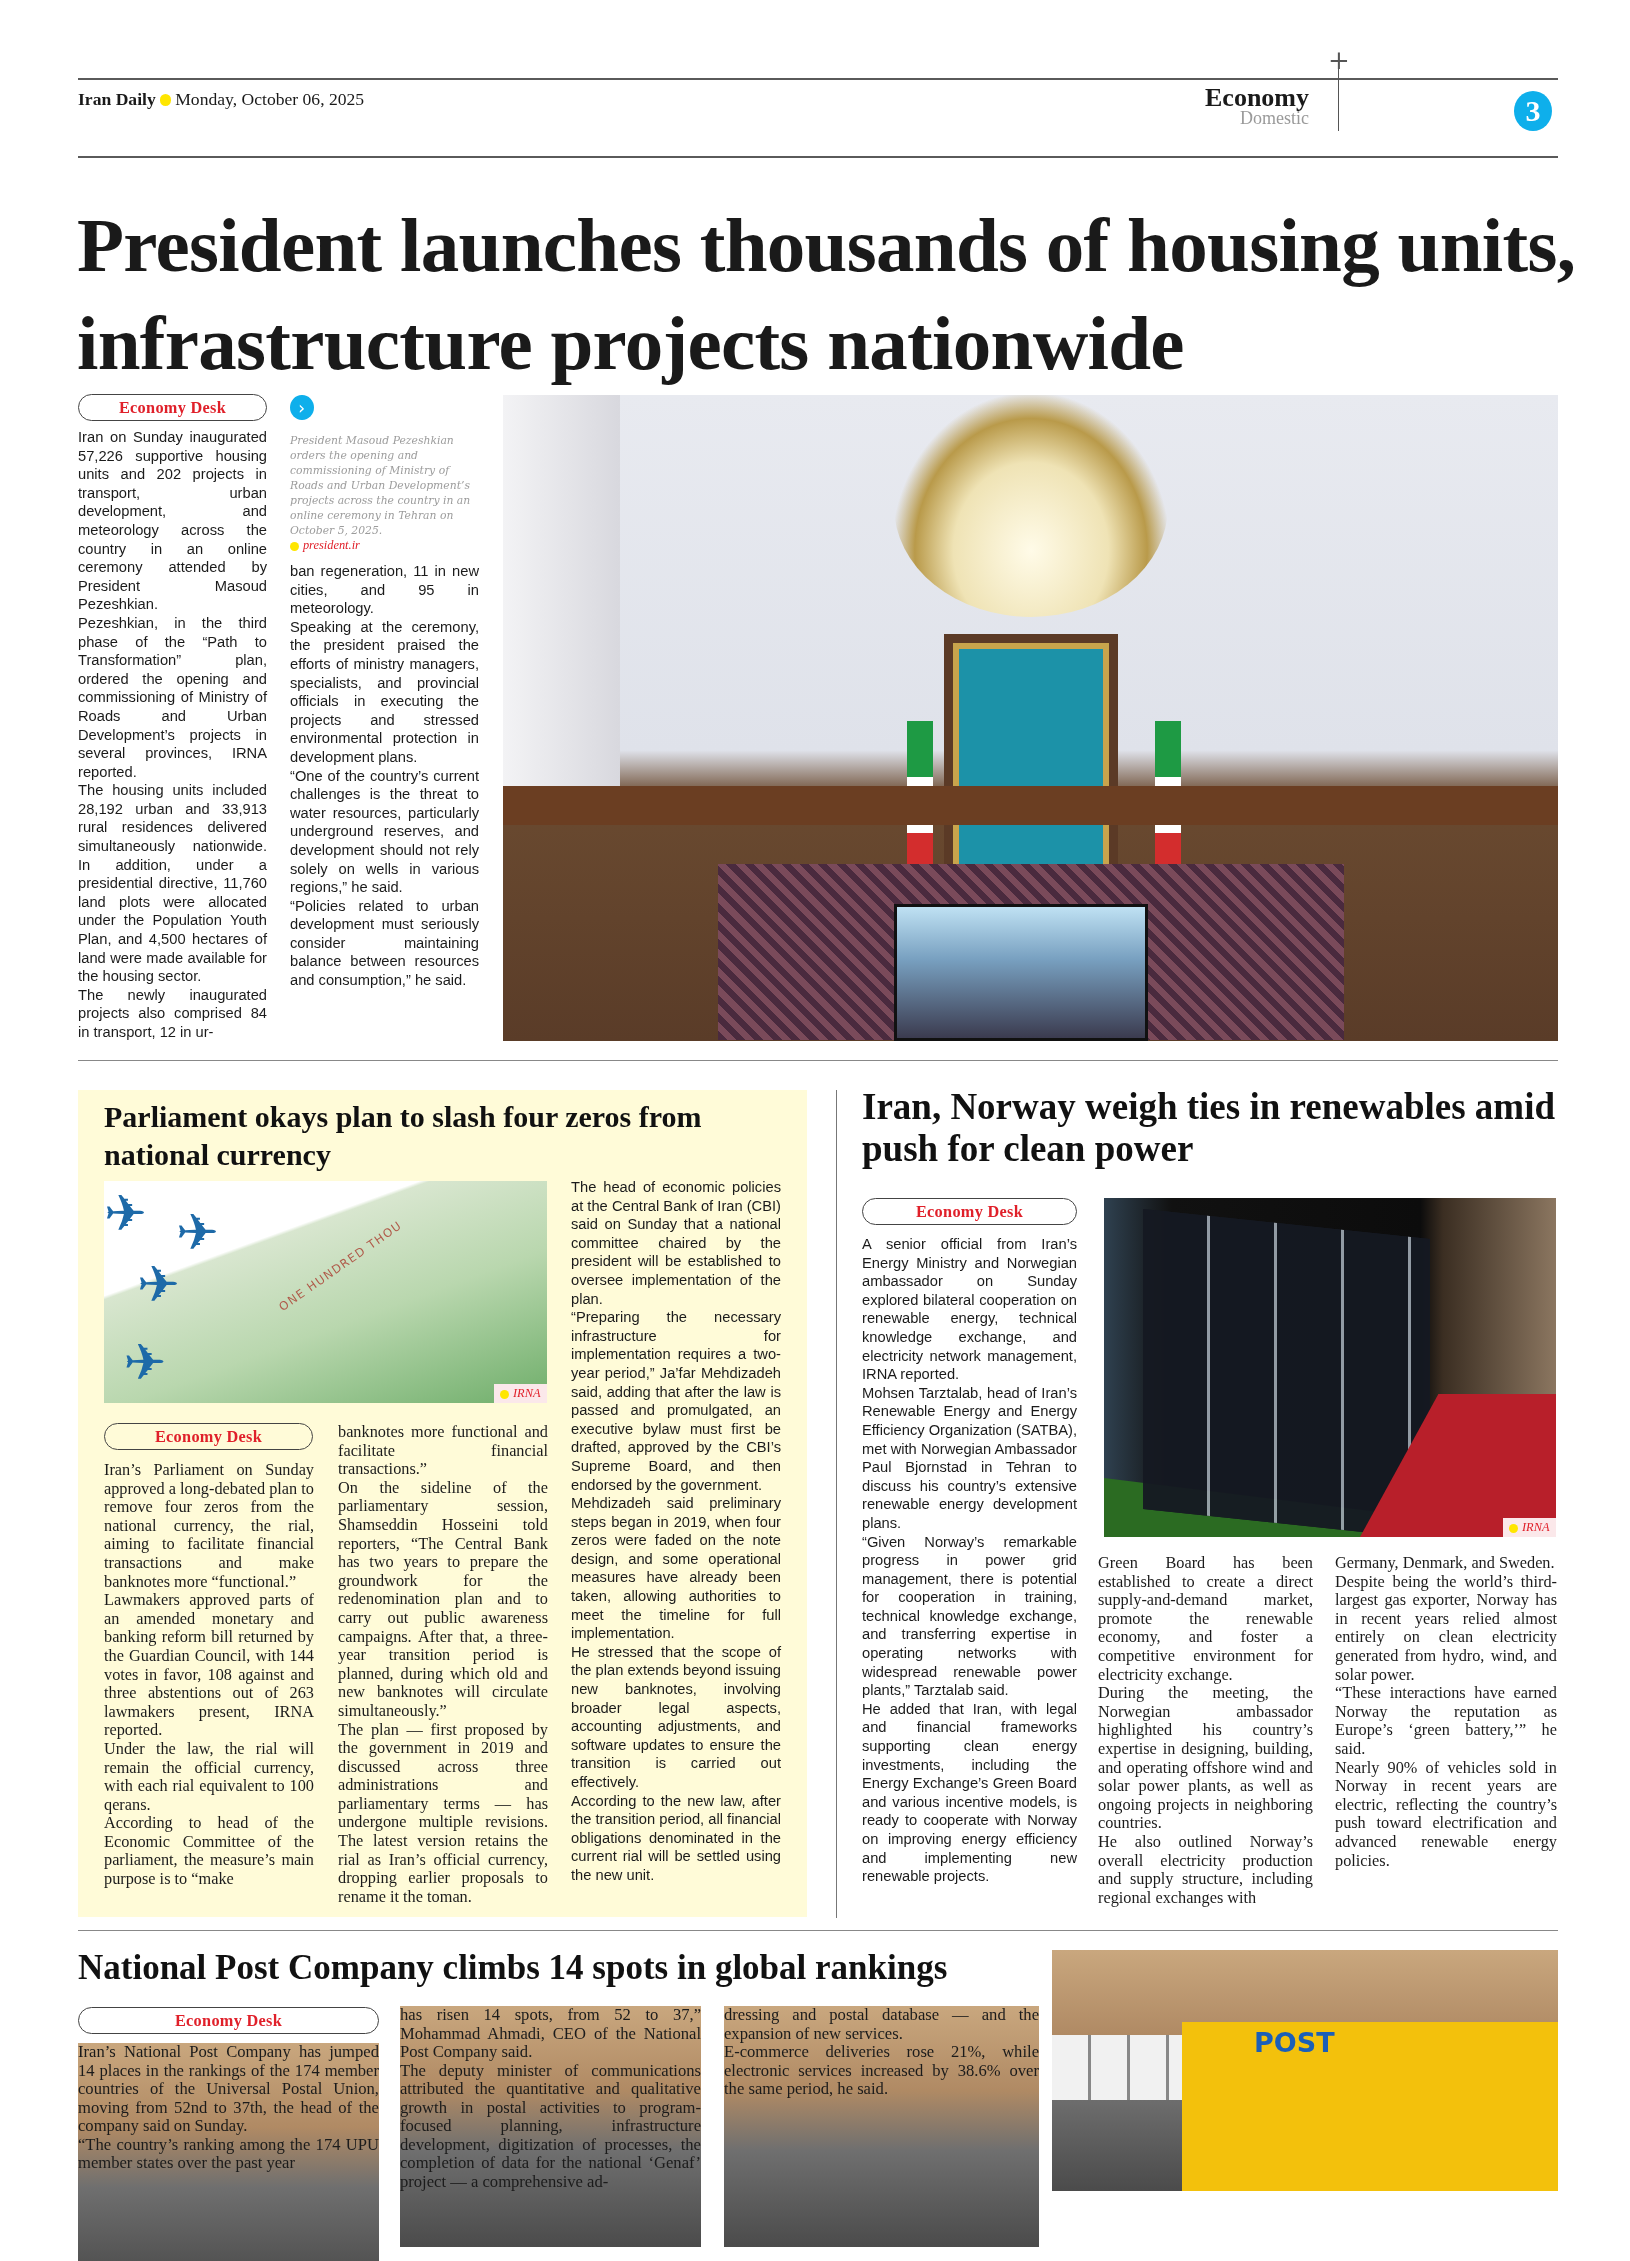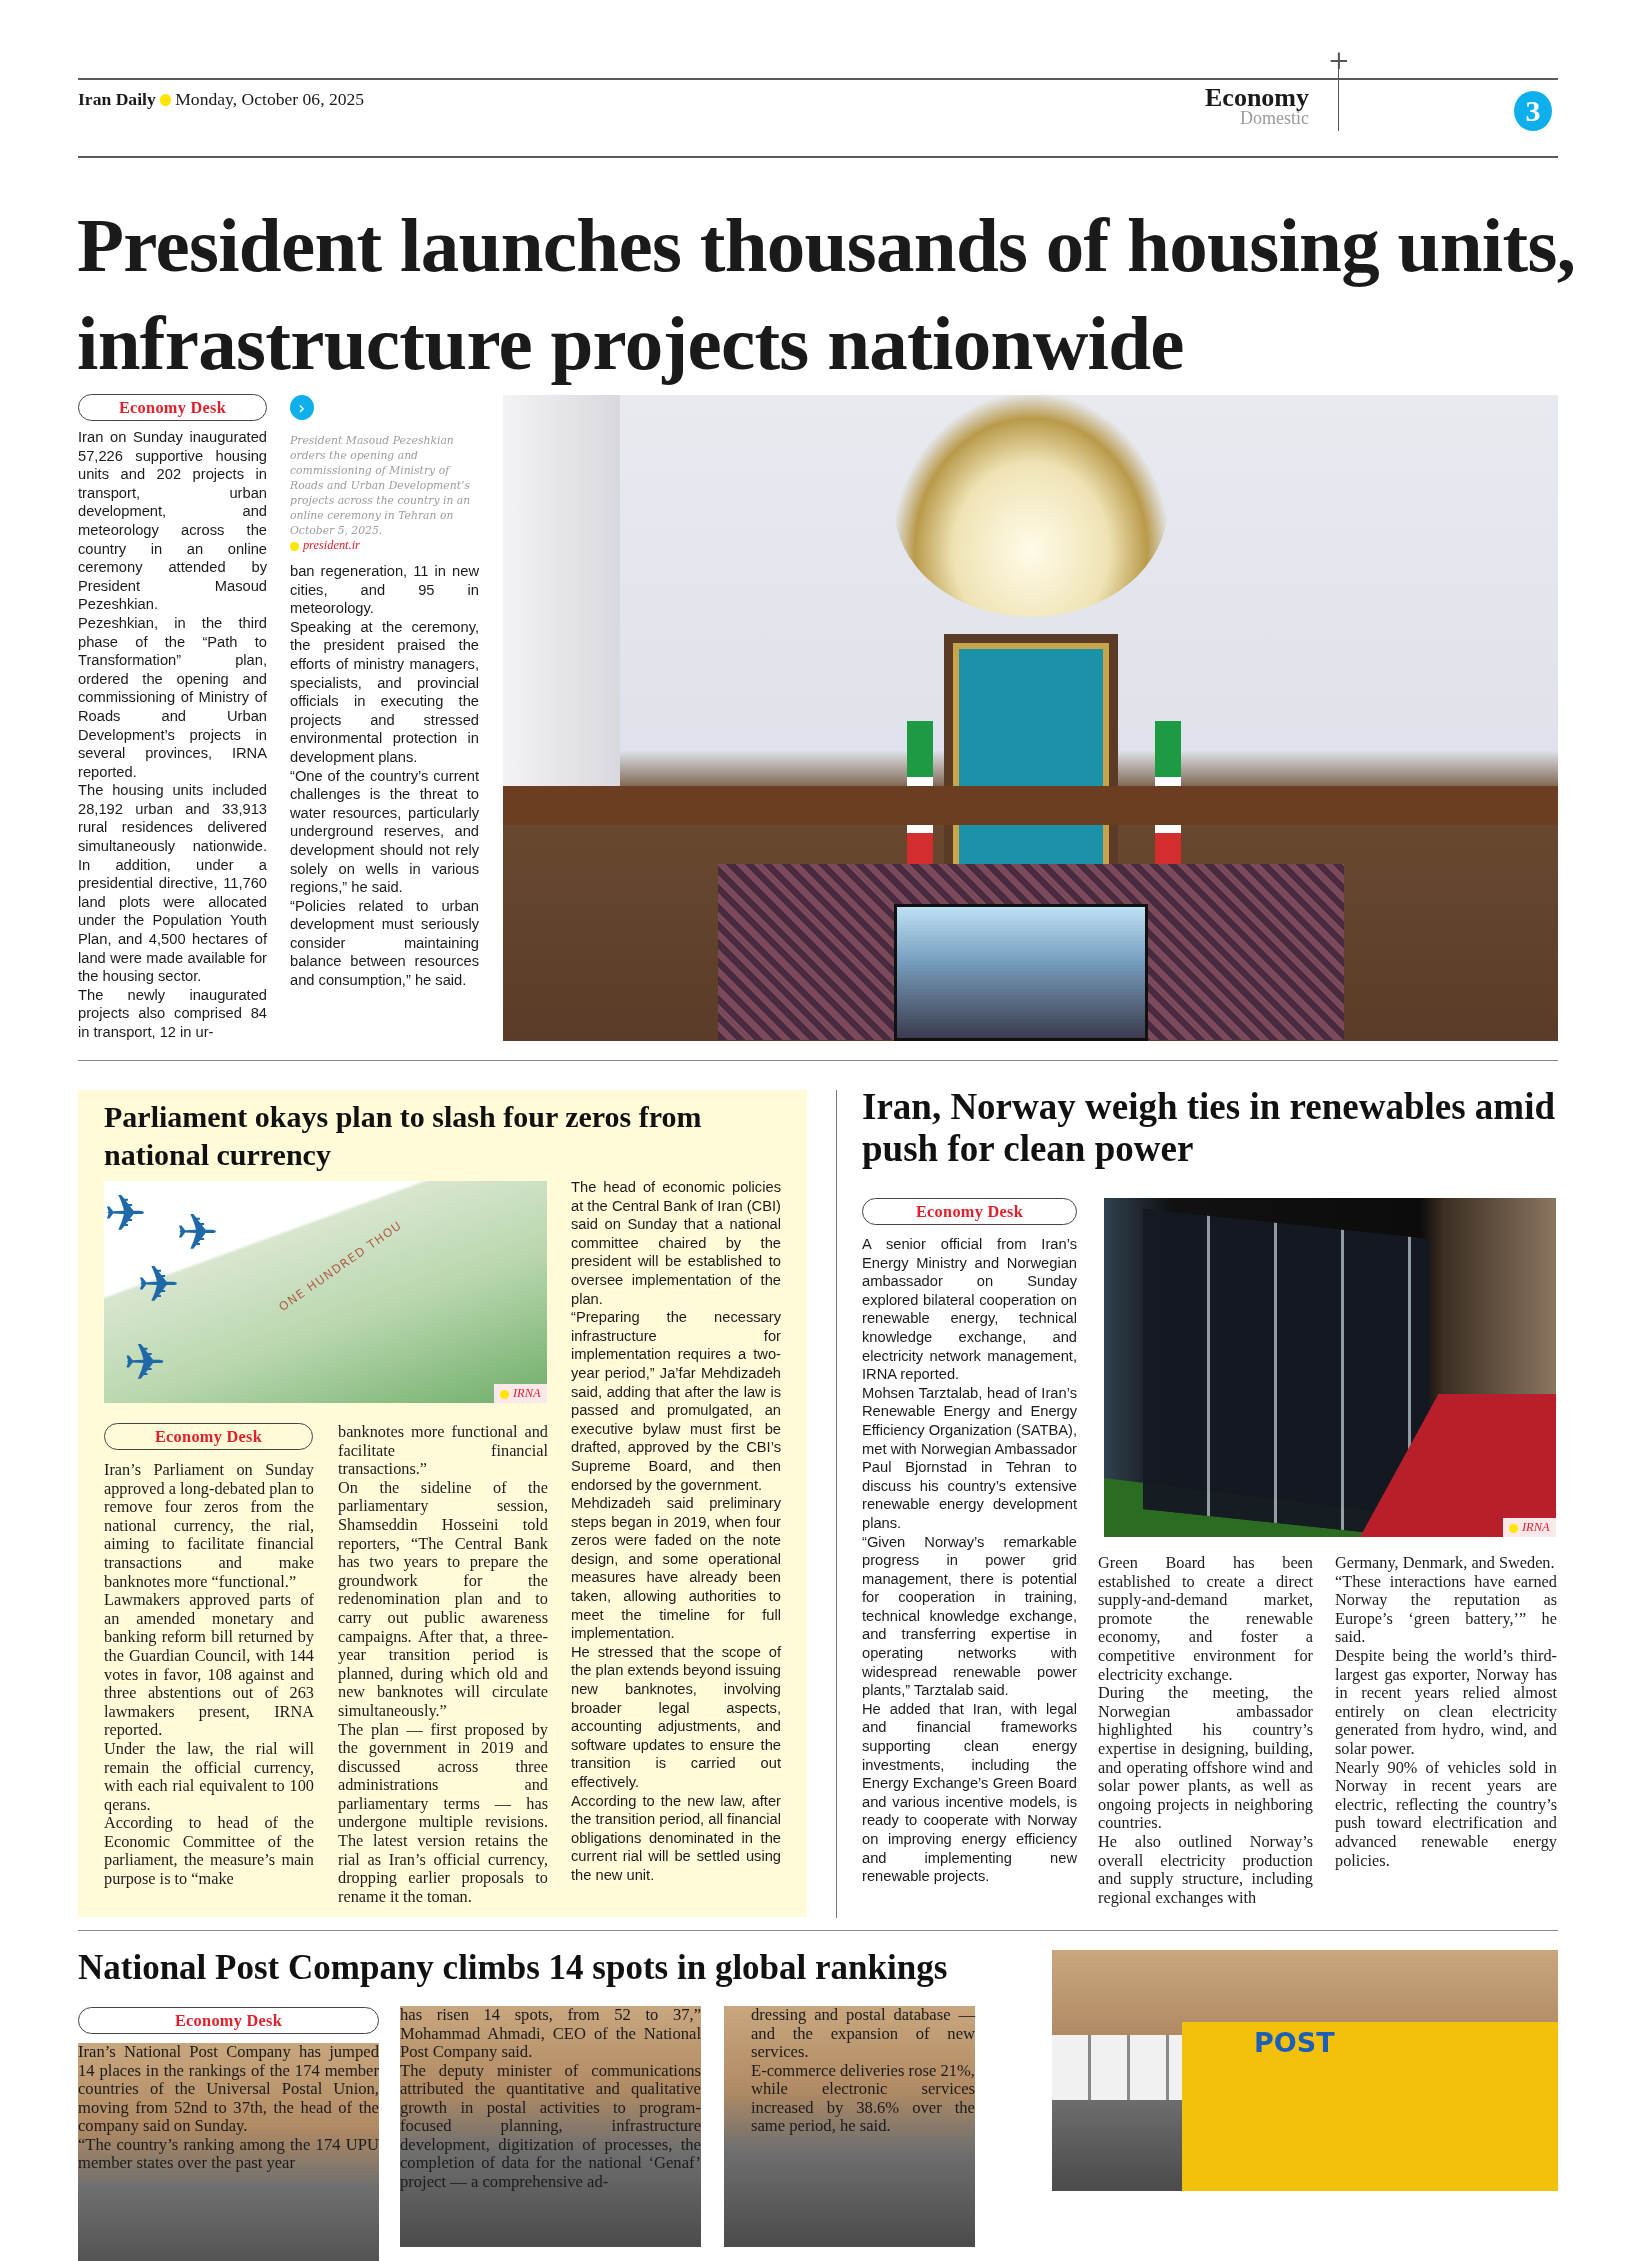--- a/index.html
+++ b/index.html
@@ -174,40 +174,40 @@
   <div class="photo-credit"><span class="credit-dot"></span><span>IRNA</span></div>
 </div>
 
 <div class="col cond" style="left:1098px; top:1554px; width:215px;">
   <p>Green Board has been established to create a direct supply-and-demand market, promote the renewable economy, and foster a competitive environment for electricity exchange.</p>
   <p>During the meeting, the Norwegian ambassador highlighted his country’s expertise in designing, building, and operating offshore wind and solar power plants, as well as ongoing projects in neighboring countries.</p>
   <p>He also outlined Norway’s overall electricity production and supply structure, including regional exchanges with</p>
 </div>
 <div class="col cond" style="left:1335px; top:1554px; width:222px;">
   <p>Germany, Denmark, and Sweden.</p>
+  <p>Despite being the world’s third-largest gas exporter, Norway has in recent years relied almost entirely on clean electricity generated from hydro, wind, and solar power.</p>
   <p>“These interactions have earned Norway the reputation as Europe’s ‘green battery,’” he said.</p>
-  <p>Despite being the world’s third-largest gas exporter, Norway has in recent years relied almost entirely on clean electricity generated from hydro, wind, and solar power.</p>
   <p>Nearly 90% of vehicles sold in Norway in recent years are electric, reflecting the country’s push toward electrification and advanced renewable energy policies.</p>
 </div>
 
 <div class="rule" style="left:78px; top:1930px; width:1480px; height:1.3px; background:#888;"></div>
 
 <h2 class="abs h2" style="left:78px; top:1947px; width:965px; font-size:35px; line-height:42px;">National Post Company climbs 14 spots in global rankings</h2>
 
 <div class="desk" style="left:78px; top:2007px; width:301px;">Economy Desk</div>
 
 <div class="col post" style="left:78px; top:2043px; width:301px;">
   <p>Iran’s National Post Company has jumped 14 places in the rankings of the 174 member countries of the Universal Postal Union, moving from 52nd to 37th, the head of the company said on Sunday.</p>
   <p>“The country’s ranking among the 174 UPU member states over the past year</p>
 </div>
 <div class="col post" style="left:400px; top:2006px; width:301px;">
   <p>has risen 14 spots, from 52 to 37,” Mohammad Ahmadi, CEO of the National Post Company said.</p>
   <p>The deputy minister of communications attributed the quantitative and qualitative growth in postal activities to program-focused planning, infrastructure development, digitization of processes, the completion of data for the national ‘Genaf’ project — a comprehensive ad-</p>
 </div>
-<div class="col post" style="left:724px; top:2006px; width:251px;padding-left:27px;">
+<div class="col post" style="left:724px; top:2006px; width:315px;">
   <p>dressing and postal database — and the expansion of new services.</p>
   <p>E-commerce deliveries rose 21%, while electronic services increased by 38.6% over the same period, he said.</p>
 </div>
 
 <div class="photo post">
   <div class="cabs"></div>
   <div class="truck"></div>
   <div class="postlabel">POST</div>
 </div>
 

